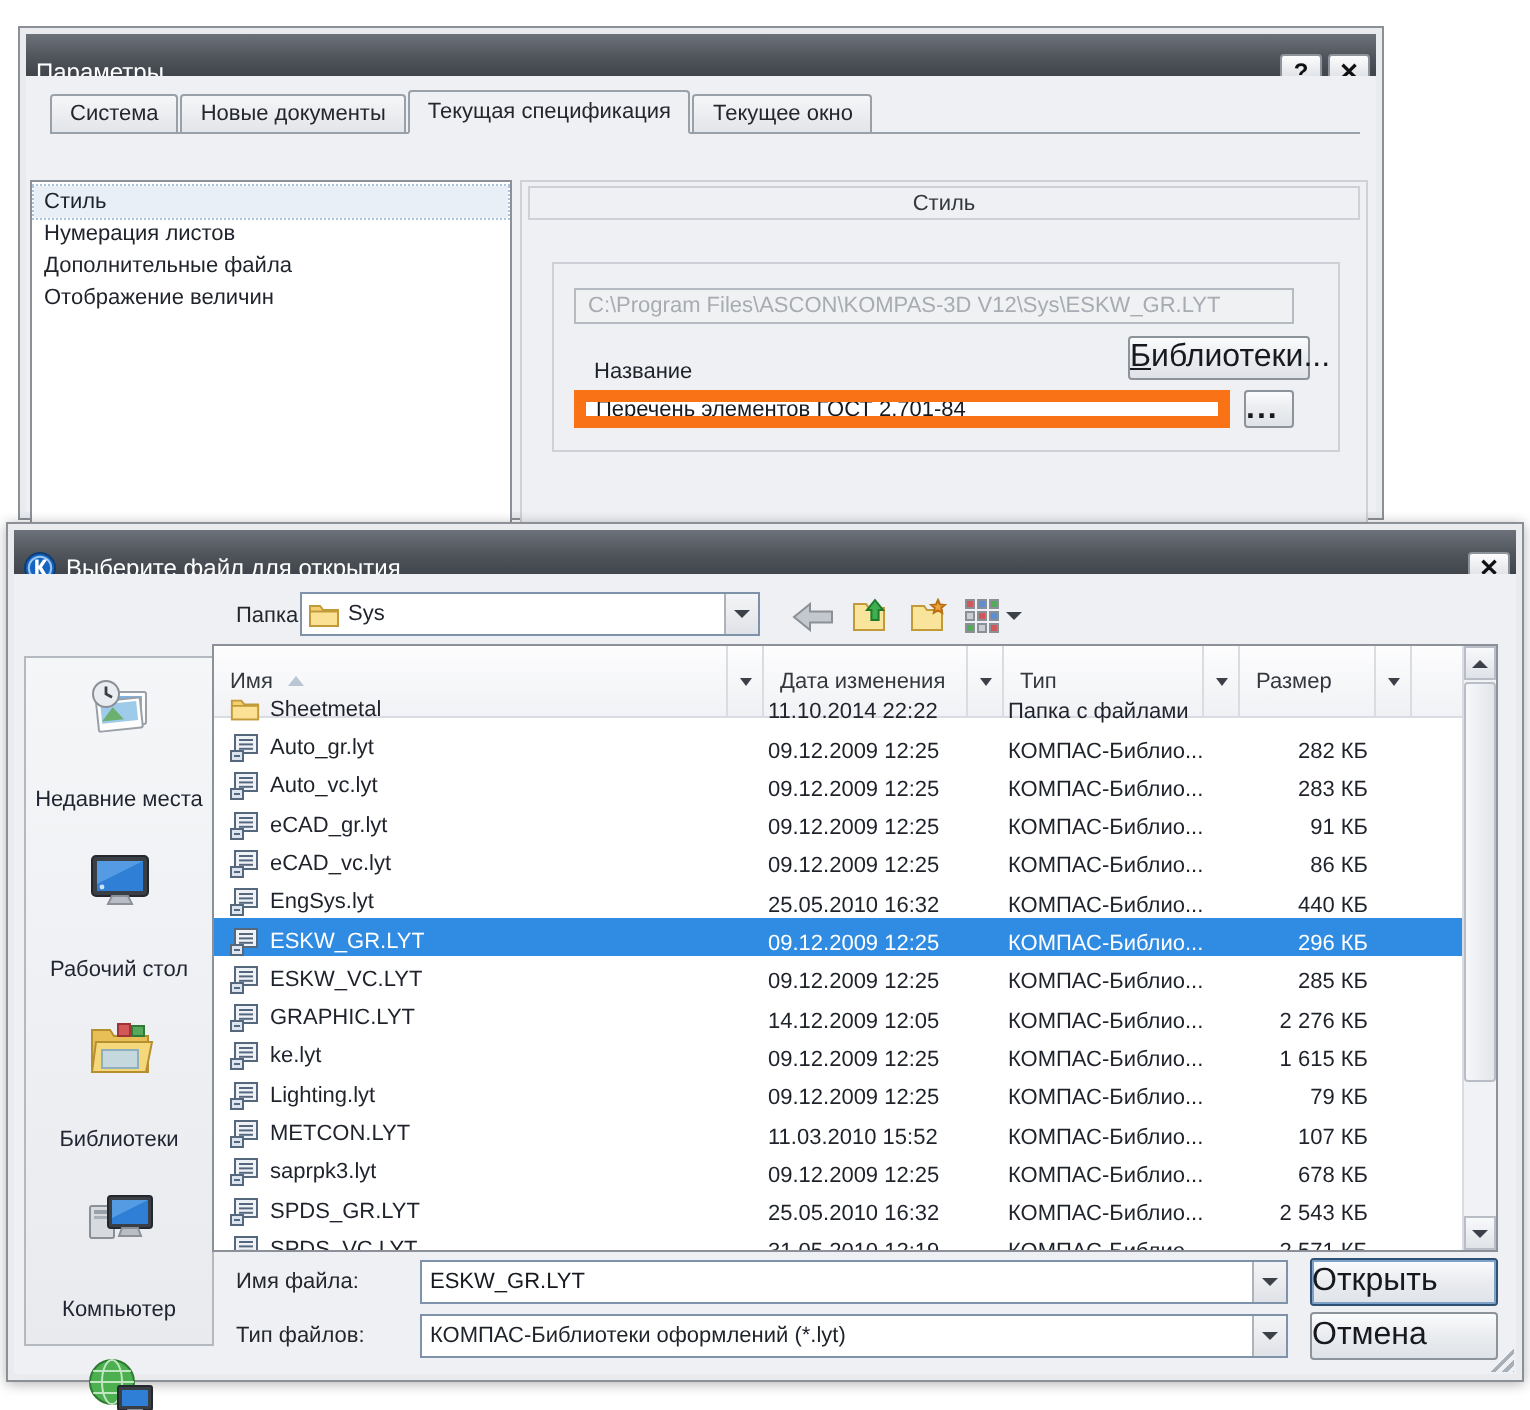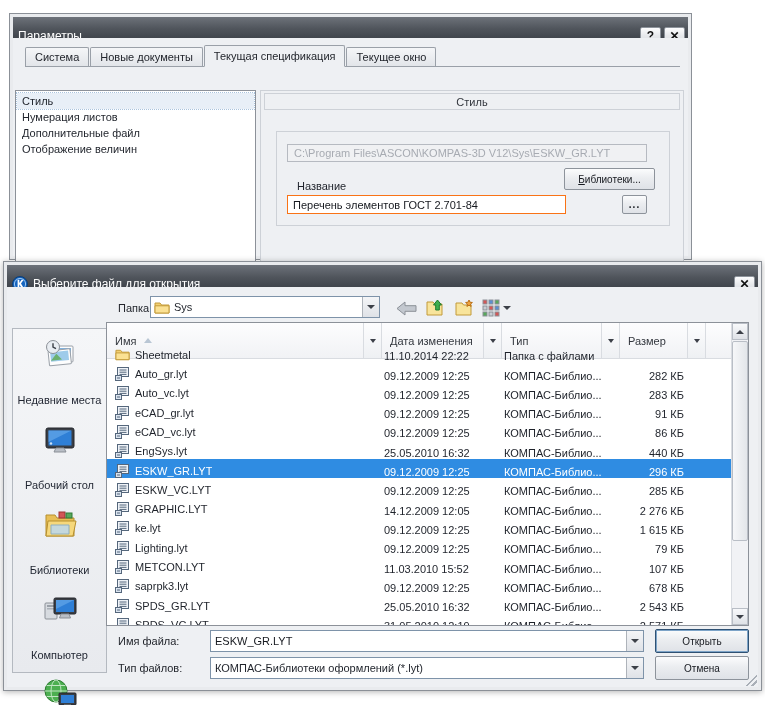--- a/index.html
+++ b/index.html
@@ -11,21 +11,21 @@
   .dlg { position:absolute; background:#e9ebee; border:1px solid #8b9097; padding:3px; }
   .titlebar { height:21px; background:linear-gradient(180deg,#6d727a 0%,#50555c 55%,#40454c 100%);
               color:#fff; font-size:12px; display:flex; align-items:center; padding:16px 3px 0 5px;justify-content:center; }
   .titlebar .t-text { flex:1 1 auto; white-space:nowrap; overflow:hidden; }
   .tb-btn { width:21px; height:17px; margin-left:3px; background:linear-gradient(#fdfdfe,#e7e9ec 50%,#dadde2);
             border:1px solid #8d939b; border-radius:2px; font-weight:bold; font-size:12px; color:#111;
             display:flex; align-items:center; justify-content:center; line-height:1; }
   .dlg-body { position:relative; background:#eef0f3; height:calc(100% - 21px); }
 
   .btn { background:linear-gradient(#fbfcfd,#ebedf0 45%,#dfe2e7); border:1px solid #8d939b;
-         border-radius:2px; font-size:10px; color:#16191f; display:flex; align-items:center; justify-content:center; }
+         border-radius:2px; font-size:16px; color:#16191f; display:flex; align-items:center; justify-content:flex-start; }
   .btn-default { border:1px solid #2f5173; box-shadow:inset 0 0 0 1px #7da4c8; }
 
   
   #params-dlg { left:9px; top:13px; width:683px; height:247px; }
   .tabs { position:absolute; left:12px; top:7px; right:8px; height:22px; display:flex; align-items:flex-end;
           border-bottom:1px solid #9aa0a8; }
   .tab { height:19px; padding:0 9px; display:flex; align-items:center; background:linear-gradient(#f5f6f8,#e2e5e9);
          border:1px solid #9aa0a8; border-bottom:none; margin-right:1px; border-radius:2px 2px 0 0; color:#23262d; }
   .tab.active { height:22px; background:#eef0f3; position:relative; z-index:2; margin-bottom:-1px;
                 border-bottom:1px solid #eef0f3; }
@@ -38,22 +38,22 @@
   .rpanel-header { margin:2px 3px 0; height:17px; border:1px solid #cdd1d7; display:flex;
                    align-items:center; justify-content:center; color:#33373e; }
   .groupbox { position:absolute; left:15px; top:40px; width:394px; height:95px; border:1px solid #cdd1d7; }
   .path-field { position:absolute; left:10px; top:12px; width:360px; height:18px;
                 border:1px solid #b6bac1; background:#f0f1f3; color:#a7abb2; padding:0 6px;
                 line-height:16px; white-space:nowrap; overflow:hidden; }
   .lib-btn { position:absolute; right:14px; top:36px; width:91px; height:22px; }
   .btn-label { display:block; }
   .btn-label::first-letter { text-decoration:underline; }
   .name-label { position:absolute; left:20px; top:48px; }
-  .name-input { position:absolute; left:10px; top:63px; width:279px; height:19px;
-                border:1px solid #f97316; padding:0 5px; font:11px "Liberation Sans",sans-serif; color:#16191f; background:#fff; }
+  .name-input { position:absolute; left:10px; top:63px; width:328px; height:19px;
+                border:6px solid #f97316; padding:0 5px; font:11px "Liberation Sans",sans-serif; color:#16191f; background:#fff; }
   .dots-btn { position:absolute; left:345px; top:63px; width:25px; height:19px; font-weight:bold; letter-spacing:1px; }
 
   
   #open-dlg { left:3px; top:261px; width:759px; height:430px; box-shadow:0 1px 6px rgba(0,0,0,.30); }
   #open-dlg .titlebar { height:22px; }
   #open-dlg .dlg-body { height:calc(100% - 22px); }
   .app-icon { width:16px; height:16px; margin-right:5px; flex:0 0 auto; }
 
   .folder-row-label { position:absolute; left:111px; top:15px; color:#23262d; }
   .combo { position:absolute; background:#fff; border:1px solid #7e93a9; display:flex; align-items:center; }
@@ -138,21 +138,21 @@
       <div class="tabs">
         <span class="tab">Система</span>
         <span class="tab">Новые документы</span>
         <span class="tab active">Текущая спецификация</span>
         <span class="tab">Текущее окно</span>
       </div>
 
       <div class="navlist">
         <div class="nav-item selected">Стиль</div>
         <div class="nav-item">Нумерация листов</div>
-        <div class="nav-item">Дополнительные файл</div>
+        <div class="nav-item">Дополнительные файла</div>
         <div class="nav-item">Отображение величин</div>
       </div>
 
       <div class="rpanel">
         <div class="rpanel-header">Стиль</div>
         <div class="groupbox">
           <div class="path-field">C:\Program Files\ASCON\KOMPAS-3D V12\Sys\ESKW_GR.LYT</div>
           <button class="btn lib-btn">
             <span class="btn-label">Библиотеки...</span>
           </button>

